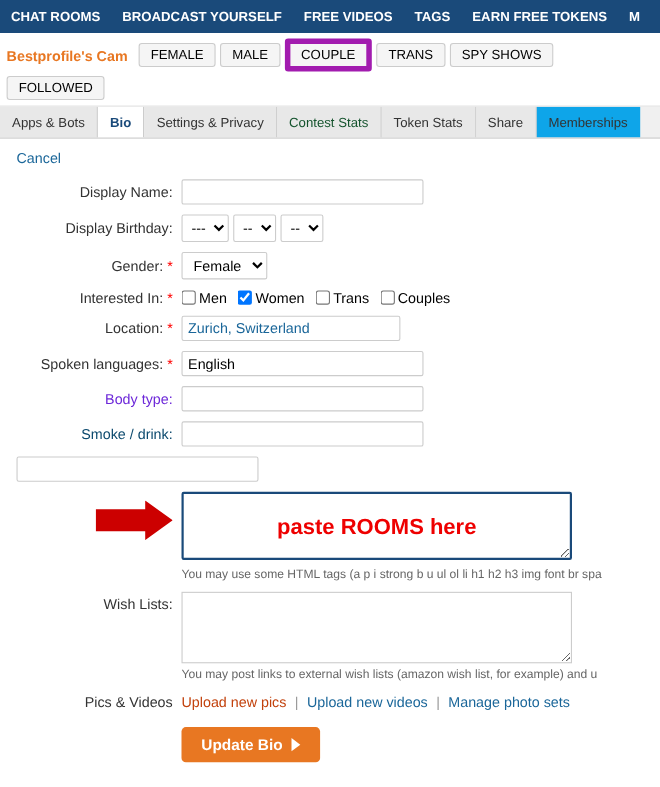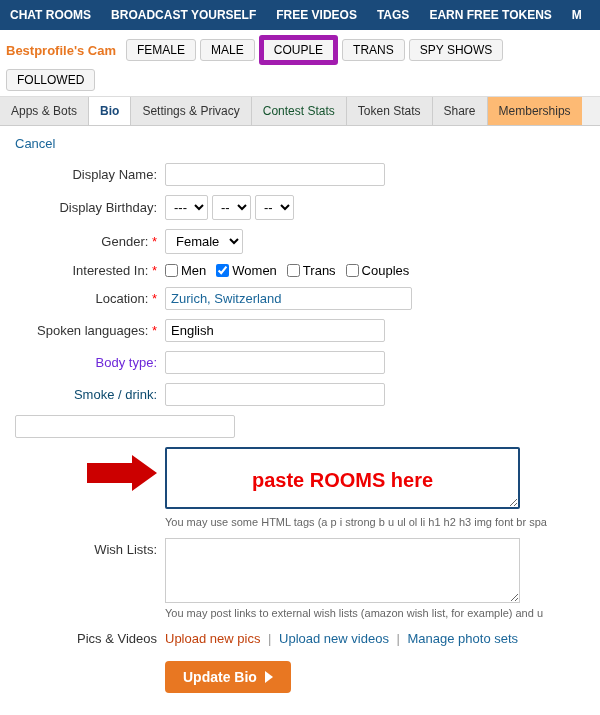--- a/index.html
+++ b/index.html
@@ -27,21 +27,21 @@
   <button style="border:1px solid #ccc;background:#f5f5f5;border-radius:3px;padding:3px 10px;font-size:12px;cursor:pointer;">FOLLOWED</button>
 </div>
 
 <div style="display:flex;background:#f0f0f0;border-bottom:1px solid #ccc;font-size:12px;overflow:hidden;">
   <div style="padding:7px 11px;cursor:pointer;border-right:1px solid #ccc;background:#e8e8e8;color:#333;white-space:nowrap;">Apps &amp; Bots</div>
   <div style="padding:7px 11px;cursor:pointer;border-right:1px solid #ccc;background:#fff;color:#1a4a7a;font-weight:bold;white-space:nowrap;">Bio</div>
   <div style="padding:7px 11px;cursor:pointer;border-right:1px solid #ccc;background:#e8e8e8;color:#333;white-space:nowrap;">Settings &amp; Privacy</div>
   <div style="padding:7px 11px;cursor:pointer;border-right:1px solid #ccc;background:#e8e8e8;color:#14532d;white-space:nowrap;">Contest Stats</div>
   <div style="padding:7px 11px;cursor:pointer;border-right:1px solid #ccc;background:#e8e8e8;color:#333;white-space:nowrap;">Token Stats</div>
   <div style="padding:7px 11px;cursor:pointer;border-right:1px solid #ccc;background:#e8e8e8;color:#333;white-space:nowrap;">Share</div>
-  <div style="padding:7px 11px;cursor:pointer;background:#fdba74;color:#333;white-space:nowrap;">Memberships</div>
+  <div style="padding:7px 11px;cursor:pointer;background:#0ea5e9;color:#333;white-space:nowrap;">Memberships</div>
 </div>
 
 <div style="padding:10px 15px;">
 
   <div style="margin-bottom:12px;">
     <a href="#" style="color:#1a6699;text-decoration:none;font-size:13px;">Cancel</a>
   </div>
 
   <div style="display:flex;align-items:center;margin-bottom:9px;">
     <label style="text-align:right;width:150px;min-width:150px;padding-right:8px;color:#333;font-size:13px;">Display Name:</label>
@@ -89,21 +89,21 @@
       </label>
       <label style="display:flex;align-items:center;gap:3px;font-size:13px;cursor:pointer;">
         <input type="checkbox" style=""> 
           <span>Couples</span>
       </label>
     </div>
   </div>
 
   <div style="display:flex;align-items:center;margin-bottom:9px;">
     <label style="text-align:right;width:150px;min-width:150px;padding-right:8px;color:#333;font-size:13px;">Location: <span style="color:red;">*</span></label>
-    <input type="text" style="width: 247px; border: 1px solid rgb(204, 204, 204); padding: 3px 5px; font-size: 13px; border-radius: 2px; color: rgb(26, 102, 153);" value="Zurich, Switzerland">
+    <input type="text" style="width: 199px; border: 1px solid rgb(204, 204, 204); padding: 3px 5px; font-size: 13px; border-radius: 2px; color: rgb(26, 102, 153);" value="Zurich, Switzerland">
   </div>
 
   <div style="display:flex;align-items:center;margin-bottom:9px;">
     <label style="text-align:right;width:150px;min-width:150px;padding-right:8px;color:#333;font-size:13px;">Spoken languages: <span style="color:red;">*</span></label>
     <input type="text" style="width: 220px; border: 1px solid rgb(204, 204, 204); padding: 3px 5px; font-size: 13px; border-radius: 2px;" value="English">
   </div>
 
   <div style="display:flex;align-items:center;margin-bottom:9px;">
     <label style="text-align:right;width:150px;min-width:150px;padding-right:8px;color:#6d28d9;font-size:13px;">Body type:</label>
     <input type="text" style="width: 220px; border: 1px solid rgb(204, 204, 204); padding: 3px 5px; font-size: 13px; border-radius: 2px;">

